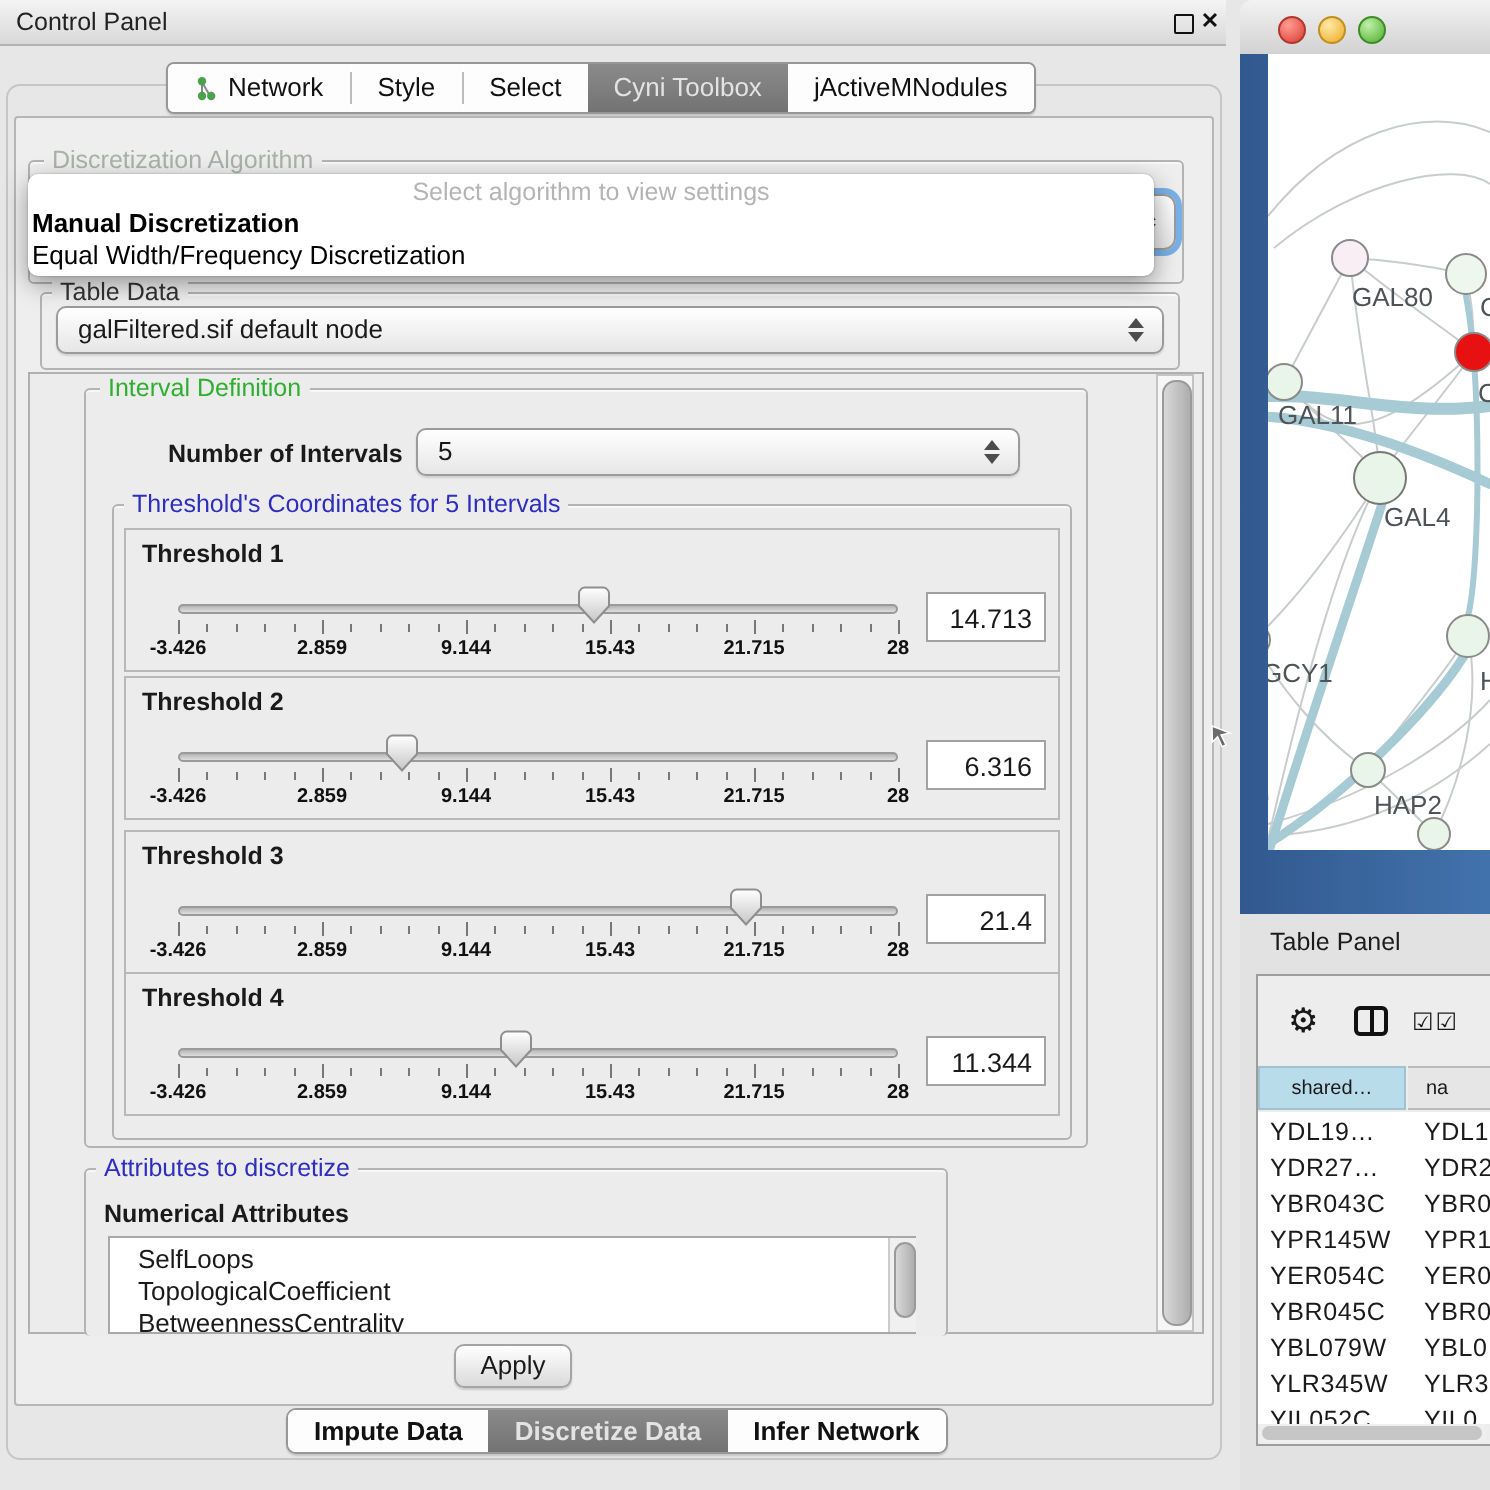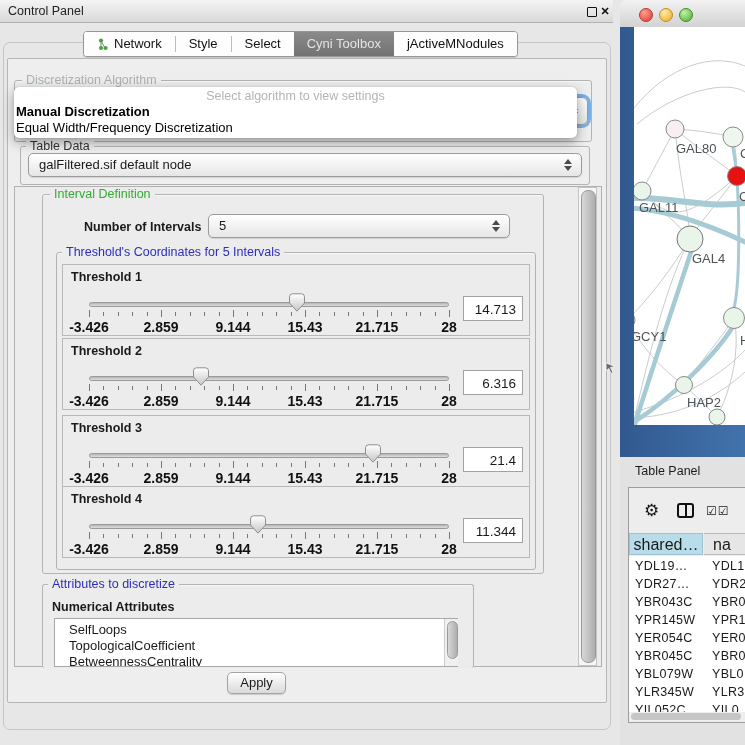--- a/index.html
+++ b/index.html
@@ -43,21 +43,21 @@
   .focus-ring{box-shadow:0 0 0 3px rgba(90,160,230,.8);}
   
   .thr-row{background:#ececec;border:1px solid #b8b8b8;}
   .thr-label{position:absolute;left:8px;top:5px;font-size:12.5px;font-weight:bold;}
   .track{position:absolute;left:26px;top:37px;width:360px;height:5px;border-radius:3px;
          background:linear-gradient(#b5b5b5,#dedede);border:1px solid #9a9a9a;box-sizing:border-box;}
   .thumb{position:absolute;top:28px;width:16px;height:19px;}
   .ticks{position:absolute;left:26px;top:45px;width:360px;height:9px;}
   .tick{position:absolute;top:2px;width:1px;height:4px;background:#777;}
   .tick.tall{top:0;height:7px;}
-  .tick-lb{position:absolute;top:54px;width:50px;text-align:center;font-size:14px;font-weight:600;color:#111;}
+  .tick-lb{position:absolute;top:54px;width:50px;text-align:center;font-size:10px;font-weight:600;color:#111;}
   .valbox{position:absolute;left:400px;top:31px;width:60px;height:25px;background:#fff;border:1px solid #a2a2a2;
           font-size:13.5px;text-align:right;line-height:25px;padding-right:6px;box-sizing:border-box;}
   
   .sb-track{background:#f6f6f6;border:1px solid #c4c4c4;}
   .sb-thumb{background:linear-gradient(90deg,#d8d8d8,#aeaeae);border:1px solid #9a9a9a;border-radius:7px;}
   .sb-thumb-h{background:#c6c6c6;border-radius:4px;}
   
   .attr-list{background:#fff;border:1px solid #a8a8a8;overflow:hidden;}
   .attr-item{font-size:13px;line-height:16px;padding-left:14px;white-space:nowrap;}
   
@@ -66,21 +66,21 @@
   
   .nettitle{left:620px;top:0;width:125px;height:27px;background:linear-gradient(#f2f2f2,#d2d2d2);
             border-bottom:1px solid #9e9e9e;border-top-left-radius:6px;}
   .light{position:absolute;top:8px;width:14px;height:14px;border-radius:50%;box-sizing:border-box;}
   .netframe{left:620px;top:27px;width:125px;height:430px;background:linear-gradient(90deg,#31598f,#4272ac);}
   .netcanvas{left:634px;top:27px;width:111px;height:398px;background:#fff;overflow:hidden;}
   .tp-head{left:620px;top:457px;width:125px;height:30px;background:#e2e2e2;}
   .tp-head span{position:absolute;left:15px;top:7px;font-size:12.5px;color:#1c1c1c;}
   .tp-panel{left:628px;top:487px;width:117px;height:236px;background:#ededed;border:1px solid #9d9d9d;
             border-right:none;box-sizing:border-box;}
-  .tbl-hcell{position:absolute;top:533px;height:22px;box-sizing:border-box;font-size:16px;line-height:22px;}
+  .tbl-hcell{position:absolute;top:533px;height:22px;box-sizing:border-box;font-size:10px;line-height:22px;}
   .tbl-rows{left:629px;top:556px;width:116px;height:156px;background:#fff;overflow:hidden;}
   .trow{position:absolute;left:0;width:200px;height:18px;font-size:12.5px;letter-spacing:.3px;line-height:18px;white-space:nowrap;}
   .trow .c1{position:absolute;left:6px;}
   .trow .c2{position:absolute;left:83px;}
   .tool-ic{position:absolute;color:#181818;}
   .split-ic{width:17px;height:15px;border:2px solid #111;border-radius:3px;box-sizing:border-box;}
   .split-ic:after{content:"";position:absolute;left:50%;top:0;bottom:0;width:2px;background:#111;margin-left:-1px;}
   svg text{font-family:"Liberation Sans",sans-serif;}
 </style>
 </head>
@@ -380,20 +380,33 @@
     <div class="attr-item" style="margin-top:3px;">SelfLoops</div>
     <div class="attr-item">TopologicalCoefficient</div>
     <div class="attr-item">BetweennessCentrality</div>
   </div>
   <div class="abs" style="left:444px;top:619px;width:13px;height:47px;background:#f0f0f0;border-left:1px solid #ccc;">
     <div class="sb-thumb" style="position:absolute;left:2px;top:2px;width:9px;height:36px;"></div>
   </div>
 
   <div class="abs pushbtn" style="left:227px;top:672px;width:57px;height:20px;">Apply</div>
 
+  <div class="abs" style="left:143px;top:704px;">
+    <div class="seg seg2" style="height:21px;border-radius:5px;">
+      <div class="sg" style="line-height:21px;">
+          <span>Impute Data</span>
+        </div>
+      <div class="sg sel" style="line-height:21px;">
+          <span>Discretize Data</span>
+        </div>
+      <div class="sg" style="line-height:21px;">
+          <span>Infer Network</span>
+        </div>
+    </div>
+  </div>
 
   <svg class="abs" style="left:605px;top:362px;" width="12" height="13">
     <path d="M1,1 L10,4.5 L5.5,5.5 L8,10.5 L6,11.3 L3.8,6.4 L1.2,9 Z" fill="#6b6b6b" stroke="#fff" stroke-width="0.7"></path>
   </svg>
 
   <div class="abs nettitle">
     <span class="light" style="left:19px;background:url(#) ,#e0453a;background:radial-gradient(circle at 35% 30%,#ff9d92,#da3b30);border:1px solid #b0372d;"></span>
     <span class="light" style="left:39px;background:radial-gradient(circle at 35% 30%,#ffe9a8,#eda921);border:1px solid #c08f1e;"></span>
     <span class="light" style="left:59px;background:radial-gradient(circle at 35% 30%,#c0f0a8,#4fae2d);border:1px solid #3f8c26;"></span>
   </div>

